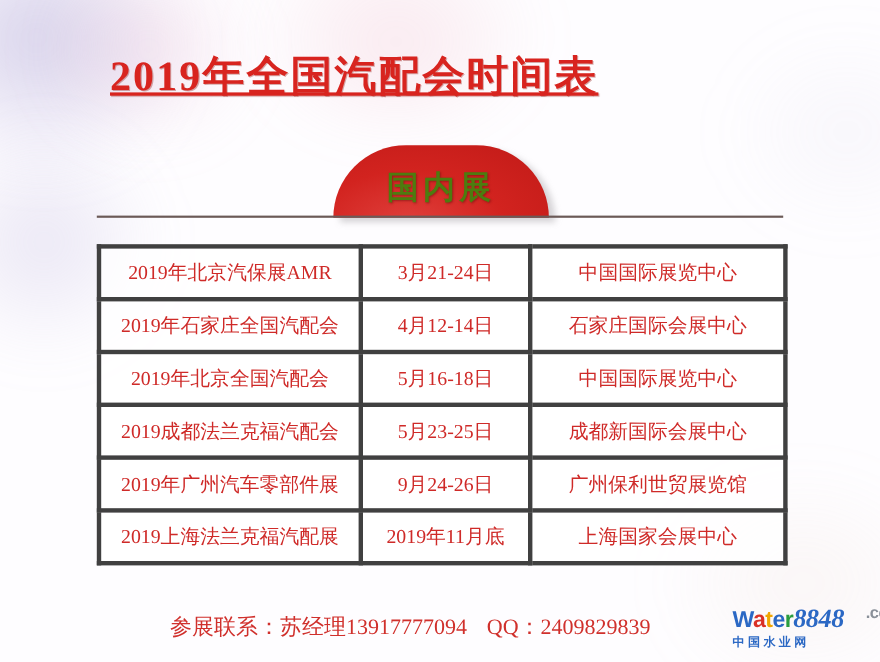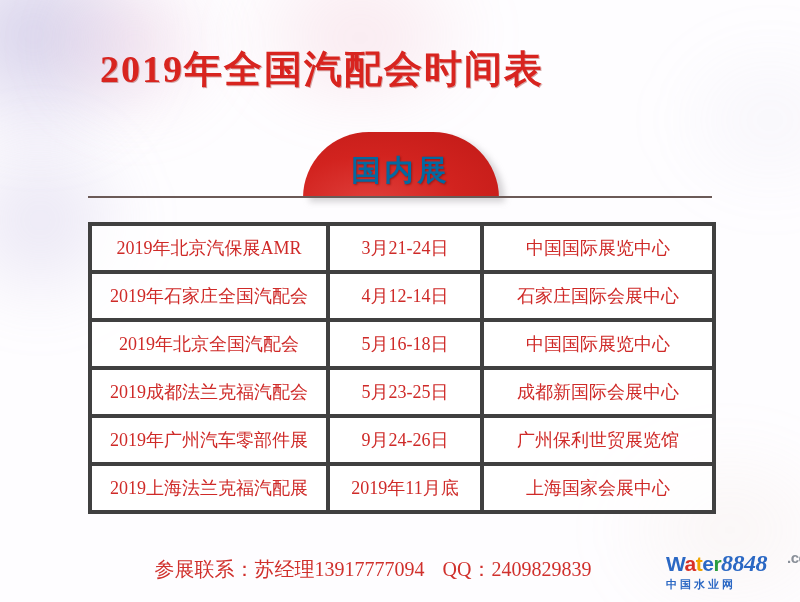--- a/index.html
+++ b/index.html
@@ -65,20 +65,21 @@
     position: absolute;
     left: 0; top: 44px;
     width: 644px;
     text-align: center;
     font-size: 38px;
     font-weight: bold;
     letter-spacing: 2px;
     color: #d8241f;
     text-shadow: 1px 1px 0 rgba(140,20,15,0.35);
     white-space: nowrap;
+    text-decoration: underline;
   }
 
   
   .dome-wrap {
     position: absolute;
     left: 303px; top: 132px;
     width: 196px; height: 66px;
   }
   .dome-shadow {
     position: absolute;
@@ -97,21 +98,21 @@
   }
   .dome-label {
     position: absolute;
     left: 0; top: 0;
     width: 196px; height: 66px;
     display: flex;
     align-items: center;
     justify-content: center;
     padding-top: 12px;
     box-sizing: border-box;
-    color: #0369a1;
+    color: #4d7c0f;
     font-size: 29px;
     font-weight: bold;
     letter-spacing: 4px;
     text-shadow: 1px 1px 2px rgba(80,10,10,0.45);
     white-space: nowrap;
   }
 
   
   .rule {
     position: absolute;

